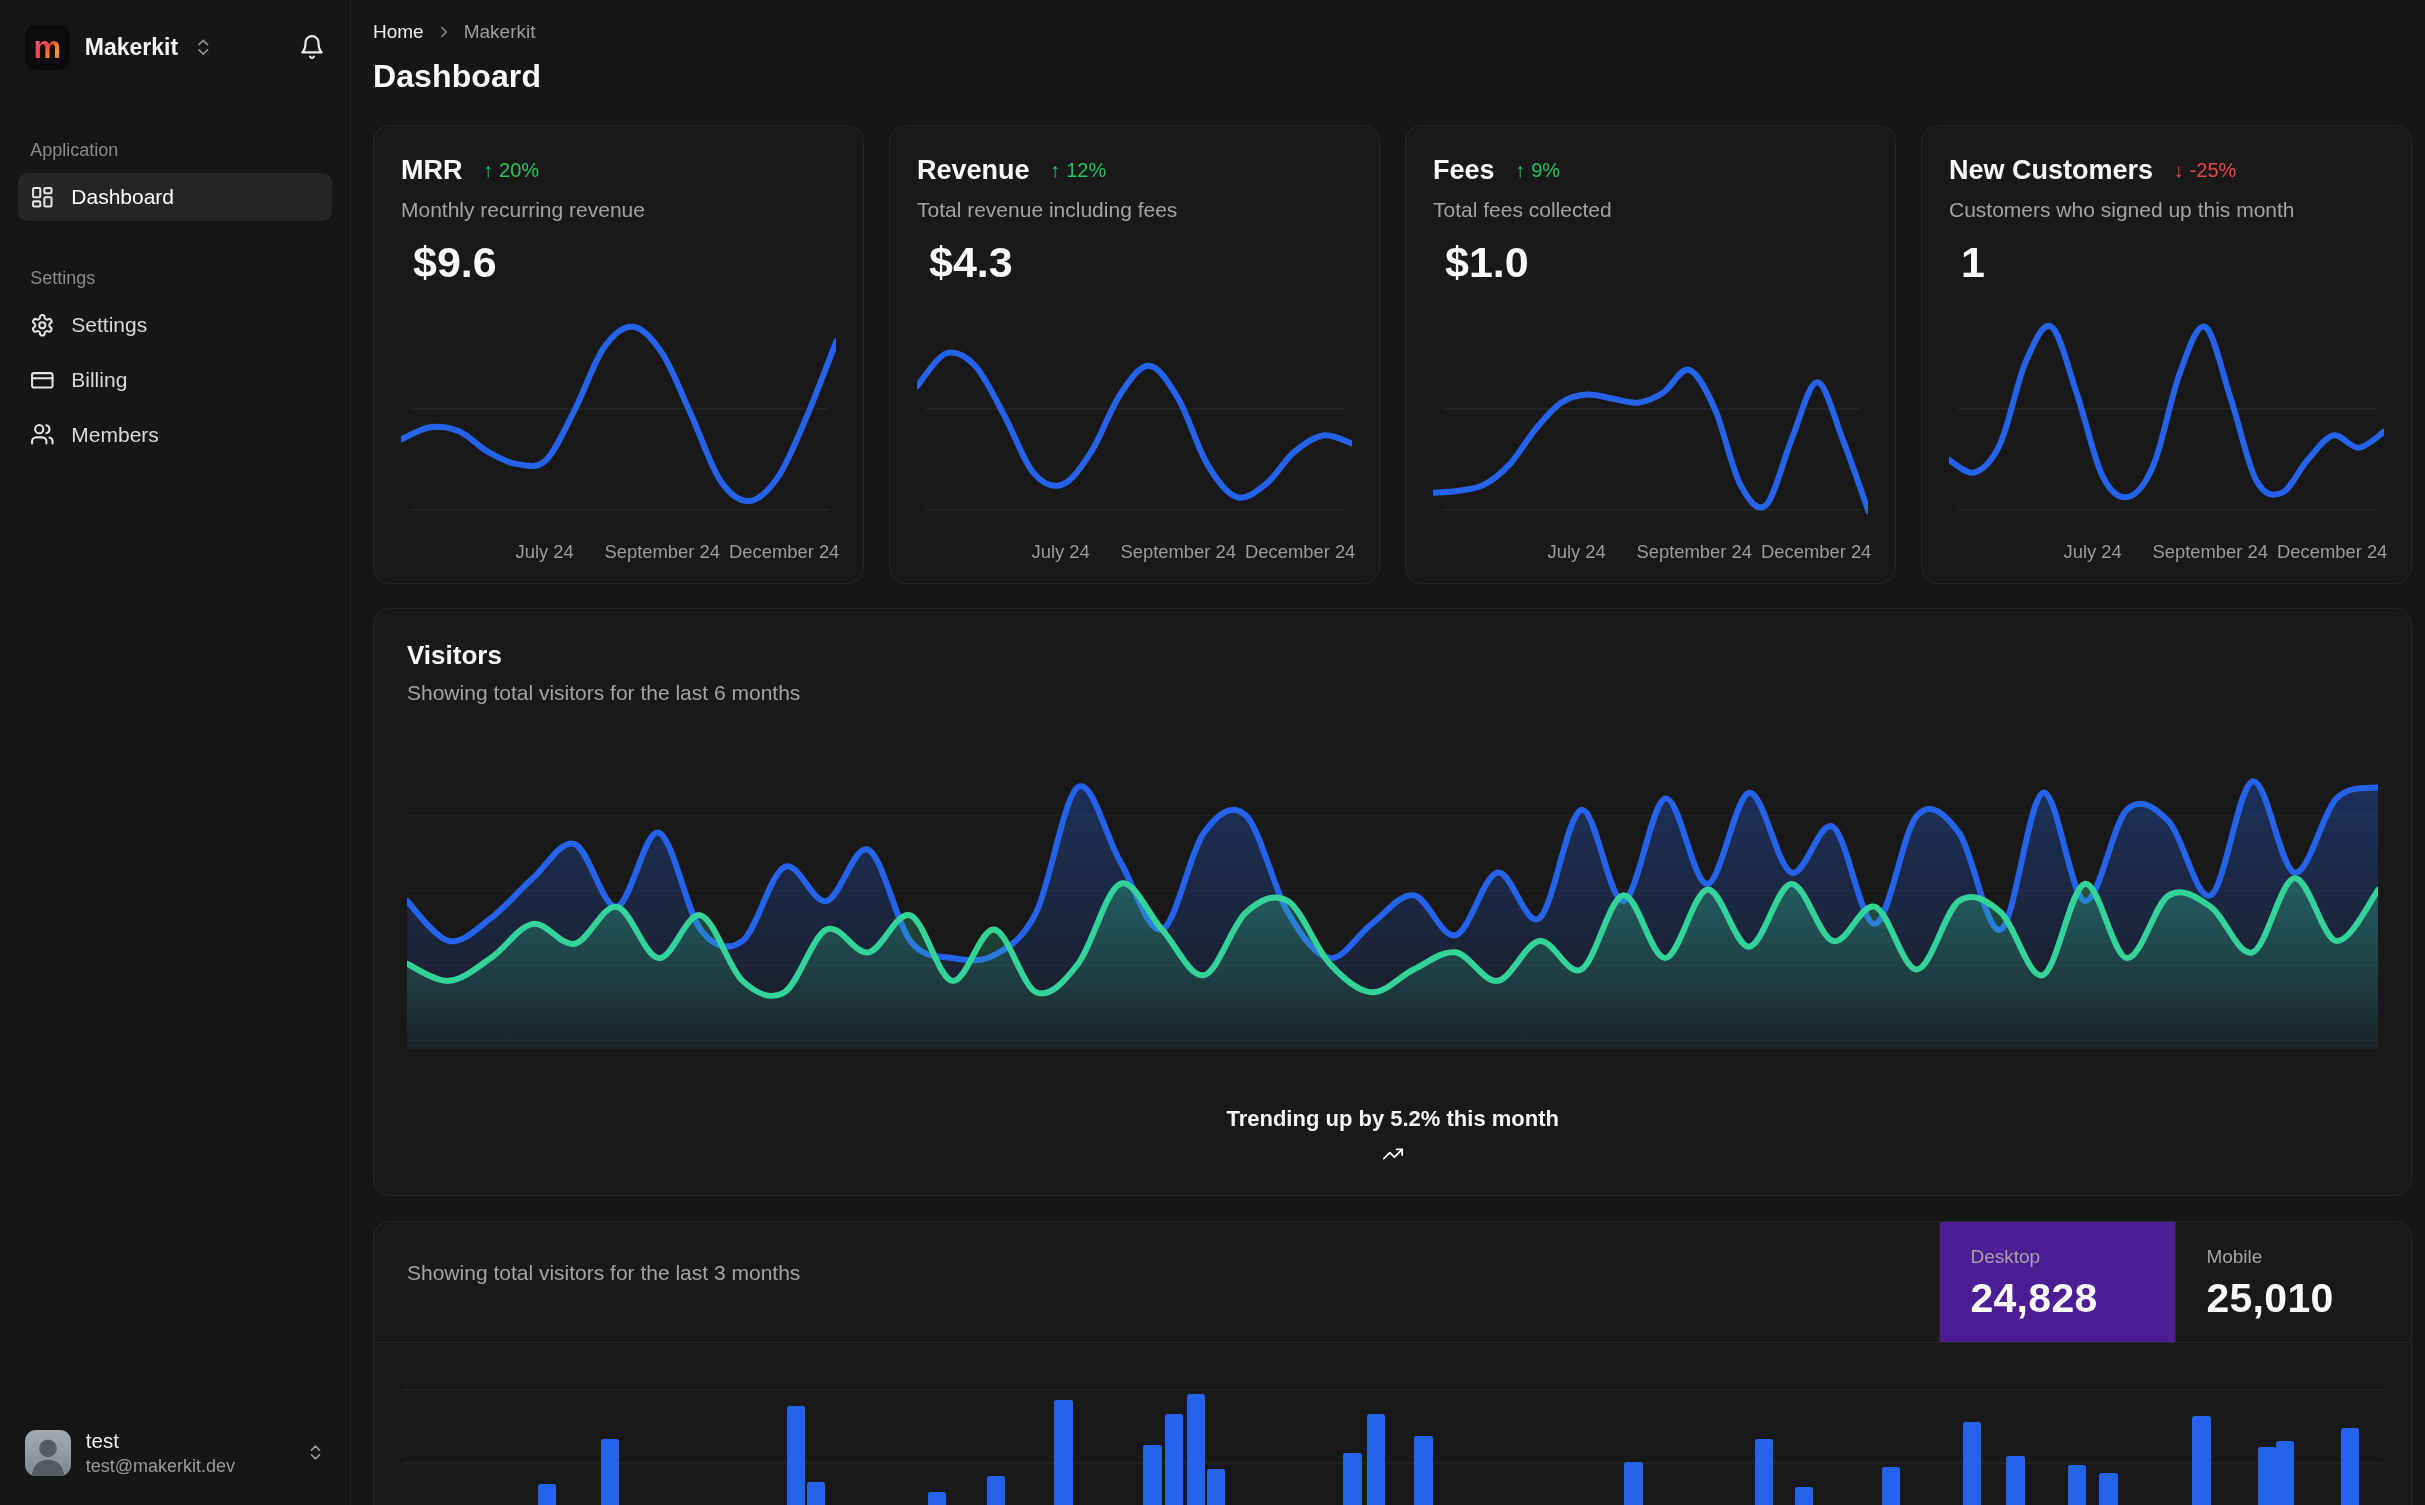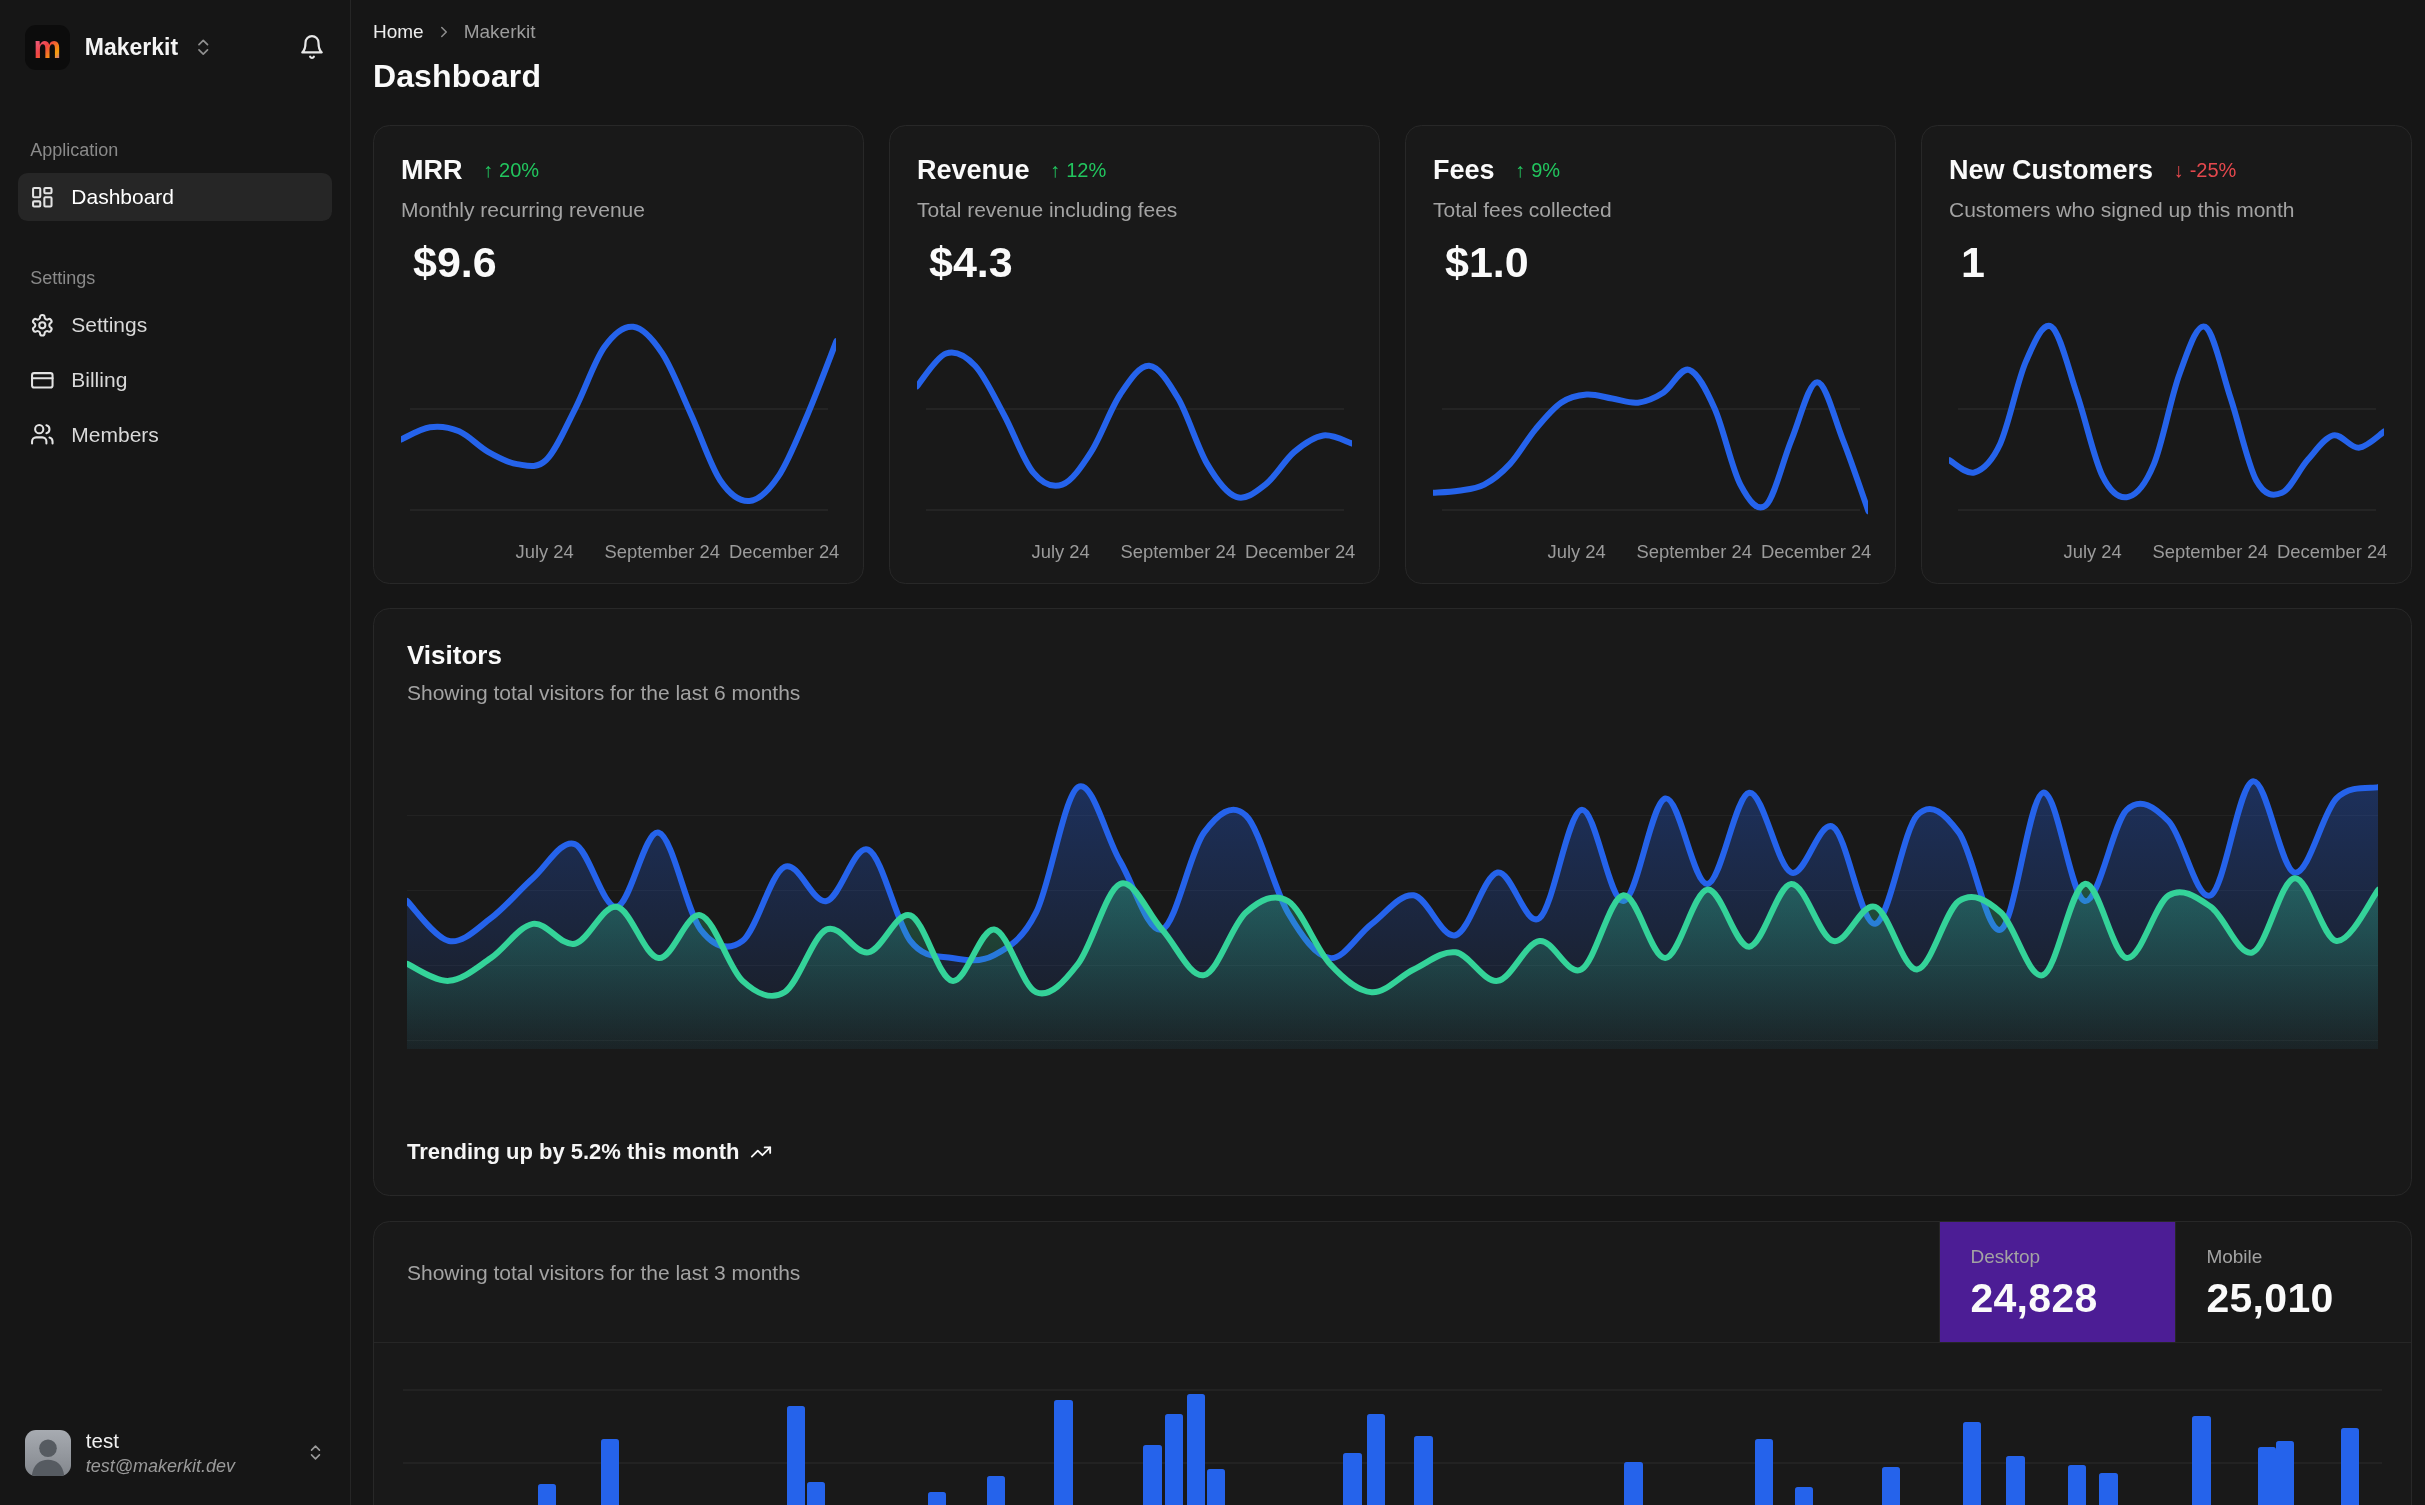--- a/index.html
+++ b/index.html
@@ -38,21 +38,21 @@
   }
   .nav-item.active { background:#262626; color:#ffffff; }
   .nav-item .ic { display:flex; color:#e3e3e3; }
   .sidebar-user { margin-top:auto; display:flex; align-items:center; gap:15px; padding:5.5px 6.8px; cursor:pointer; }
   .avatar {
     width:46px; height:46px; border-radius:11px; overflow:hidden; flex:0 0 auto;
     background:linear-gradient(180deg,#a7abb1 0%,#83878d 100%); position:relative;
   }
   .avatar svg { position:absolute; inset:0; }
   .user-name { font-size:20.5px; color:#f2f2f2; }
-  .user-email { font-size:18px; color:#9a9a9a; margin-top:2.7px;font-style:italic; }
+  .user-email { font-size:18px; color:#9a9a9a; margin-top:2.7px; }
   .user-caret { margin-left:auto; color:#9a9a9a; display:flex; }
 
   
   .main { position:absolute; left:351px; top:0; right:0; bottom:0; padding:20.5px 13.6px 0 22px; }
   .breadcrumb { display:flex; align-items:center; gap:11px; font-size:19px; }
   .crumb-home { color:#ececec; cursor:pointer; }
   .crumb-sep { color:#8f8f8f; display:flex; }
   .crumb-cur { color:#9c9c9c; }
   .page-title { margin-top:15px; font-size:32px; font-weight:700; letter-spacing:0.1px; }
 
@@ -76,21 +76,21 @@
   .sl-0 { left:33%; } .sl-1 { left:60%; } .sl-2 { left:88%; }
 
   
   .visitors-card { margin-top:24.6px; height:588px; padding:31px 33px 30px; display:flex; flex-direction:column; }
   .card-title { font-size:26px; font-weight:700; }
   .card-sub { margin-top:9.6px; font-size:21px; color:#a3a3a3; }
   .visitors-chart { margin-top:44px; height:300px; position:relative; }
   .visitors-chart .grid-line { position:absolute; left:0; right:0; height:1.4px; background:rgba(255,255,255,.045); }
   .visitors-chart svg { position:absolute; inset:0; width:100%; height:100%; }
   .visitors-footer { margin-top:auto; }
-  .vf-main { display:flex; align-items:center; gap:11px; font-size:22px; font-weight:600; color:#f5f5f5; }
+  .vf-main { display:flex; align-items:center; gap:11px; font-size:22px; font-weight:600; color:#f5f5f5;flex-direction:column; }
   .vf-main .ic { display:flex; color:#fafafa; }
   .vf-sub { margin-top:9.6px; font-size:20.5px; color:#9a9a9a; }
 
   
   .pv-card { margin-top:24.6px; height:448px; padding:0; overflow:hidden; }
   .pv-header { display:flex; border-bottom:1.4px solid #262626; height:121px; }
   .pv-head-left { flex:1; padding:30px 33px; }
   .pv-toggle { width:236px; border-left:1.4px solid #262626; padding:24.6px 30px; cursor:pointer; }
   .pv-toggle.selected { background:#4c1d95; }
   .pv-toggle-label { font-size:19px; color:#a3a3a3; }

